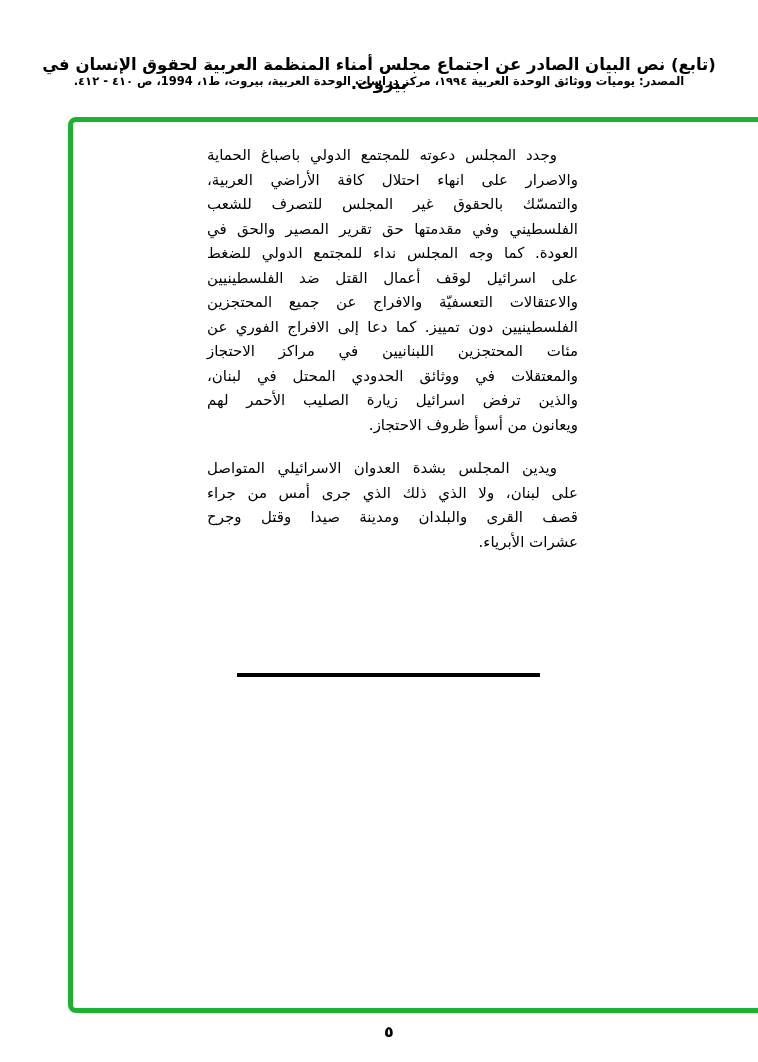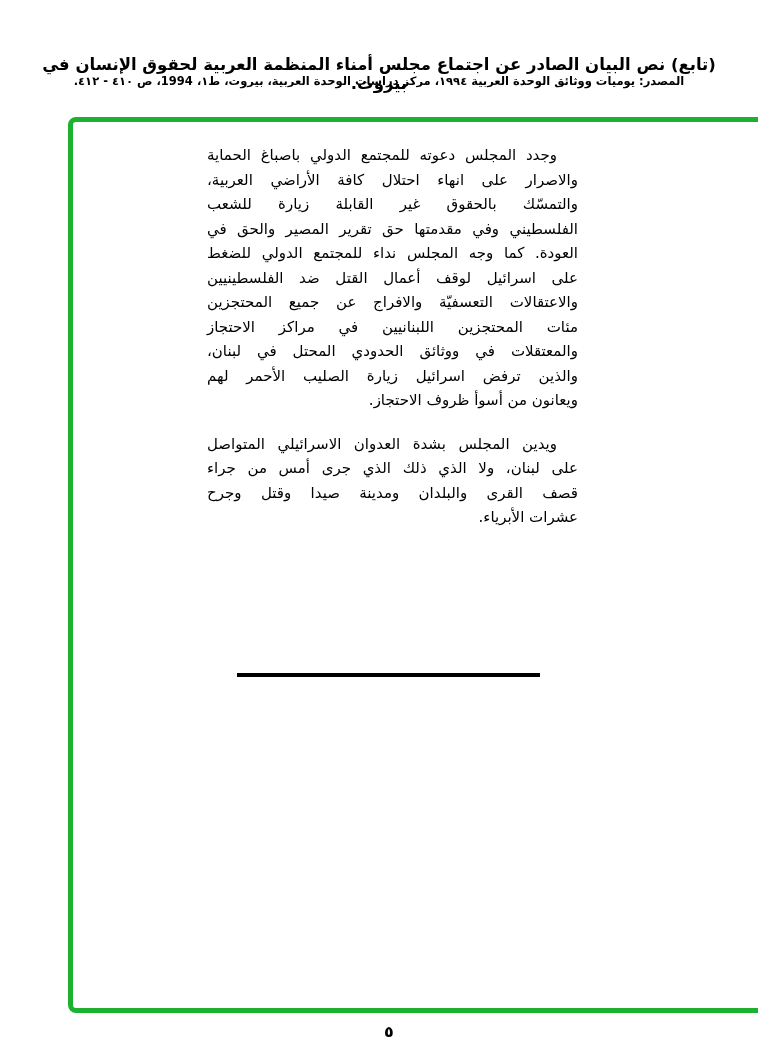--- a/index.html
+++ b/index.html
@@ -96,25 +96,26 @@
   <div class="header-title">(تابع) نص البيان الصادر عن اجتماع مجلس أمناء المنظمة العربية لحقوق الإنسان في بيروت.</div>
 
   <div class="header-source">المصدر: يوميات ووثائق الوحدة العربية ١٩٩٤، مركز دراسات الوحدة العربية، بيروت، ط١، 1994، ص ٤١٠ - ٤١٢.</div>
 
   <div class="statement-frame">
 
     <div class="statement-text">
       <div class="paragraph">
           <div class="line line-first">وجدد المجلس دعوته للمجتمع الدولي باصباغ الحماية</div>
           <div class="line">والاصرار على انهاء احتلال كافة الأراضي العربية،</div>
-          <div class="line">والتمسّك بالحقوق غير القابلة زيارة للشعب</div>
+          <div class="line">والتمسّك بالحقوق غير المجلس للتصرف للشعب</div>
           <div class="line">الفلسطيني وفي مقدمتها حق تقرير المصير والحق في</div>
           <div class="line">العودة. كما وجه المجلس نداء للمجتمع الدولي للضغط</div>
           <div class="line">على اسرائيل لوقف أعمال القتل ضد الفلسطينيين</div>
           <div class="line">والاعتقالات التعسفيّة والافراج عن جميع المحتجزين</div>
+          <div class="line">الفلسطينيين دون تمييز. كما دعا إلى الافراج الفوري عن</div>
           <div class="line">مئات المحتجزين اللبنانيين في مراكز الاحتجاز</div>
           <div class="line">والمعتقلات في ووثائق الحدودي المحتل في لبنان،</div>
           <div class="line">والذين ترفض اسرائيل زيارة الصليب الأحمر لهم</div>
           <div class="line line-last">ويعانون من أسوأ ظروف الاحتجاز.</div>
         </div>
       <div class="paragraph">
           <div class="line line-first">ويدين المجلس بشدة العدوان الاسرائيلي المتواصل</div>
           <div class="line">على لبنان، ولا الذي ذلك الذي جرى أمس من جراء</div>
           <div class="line">قصف القرى والبلدان ومدينة صيدا وقتل وجرح</div>
           <div class="line line-last">عشرات الأبرياء.</div>

